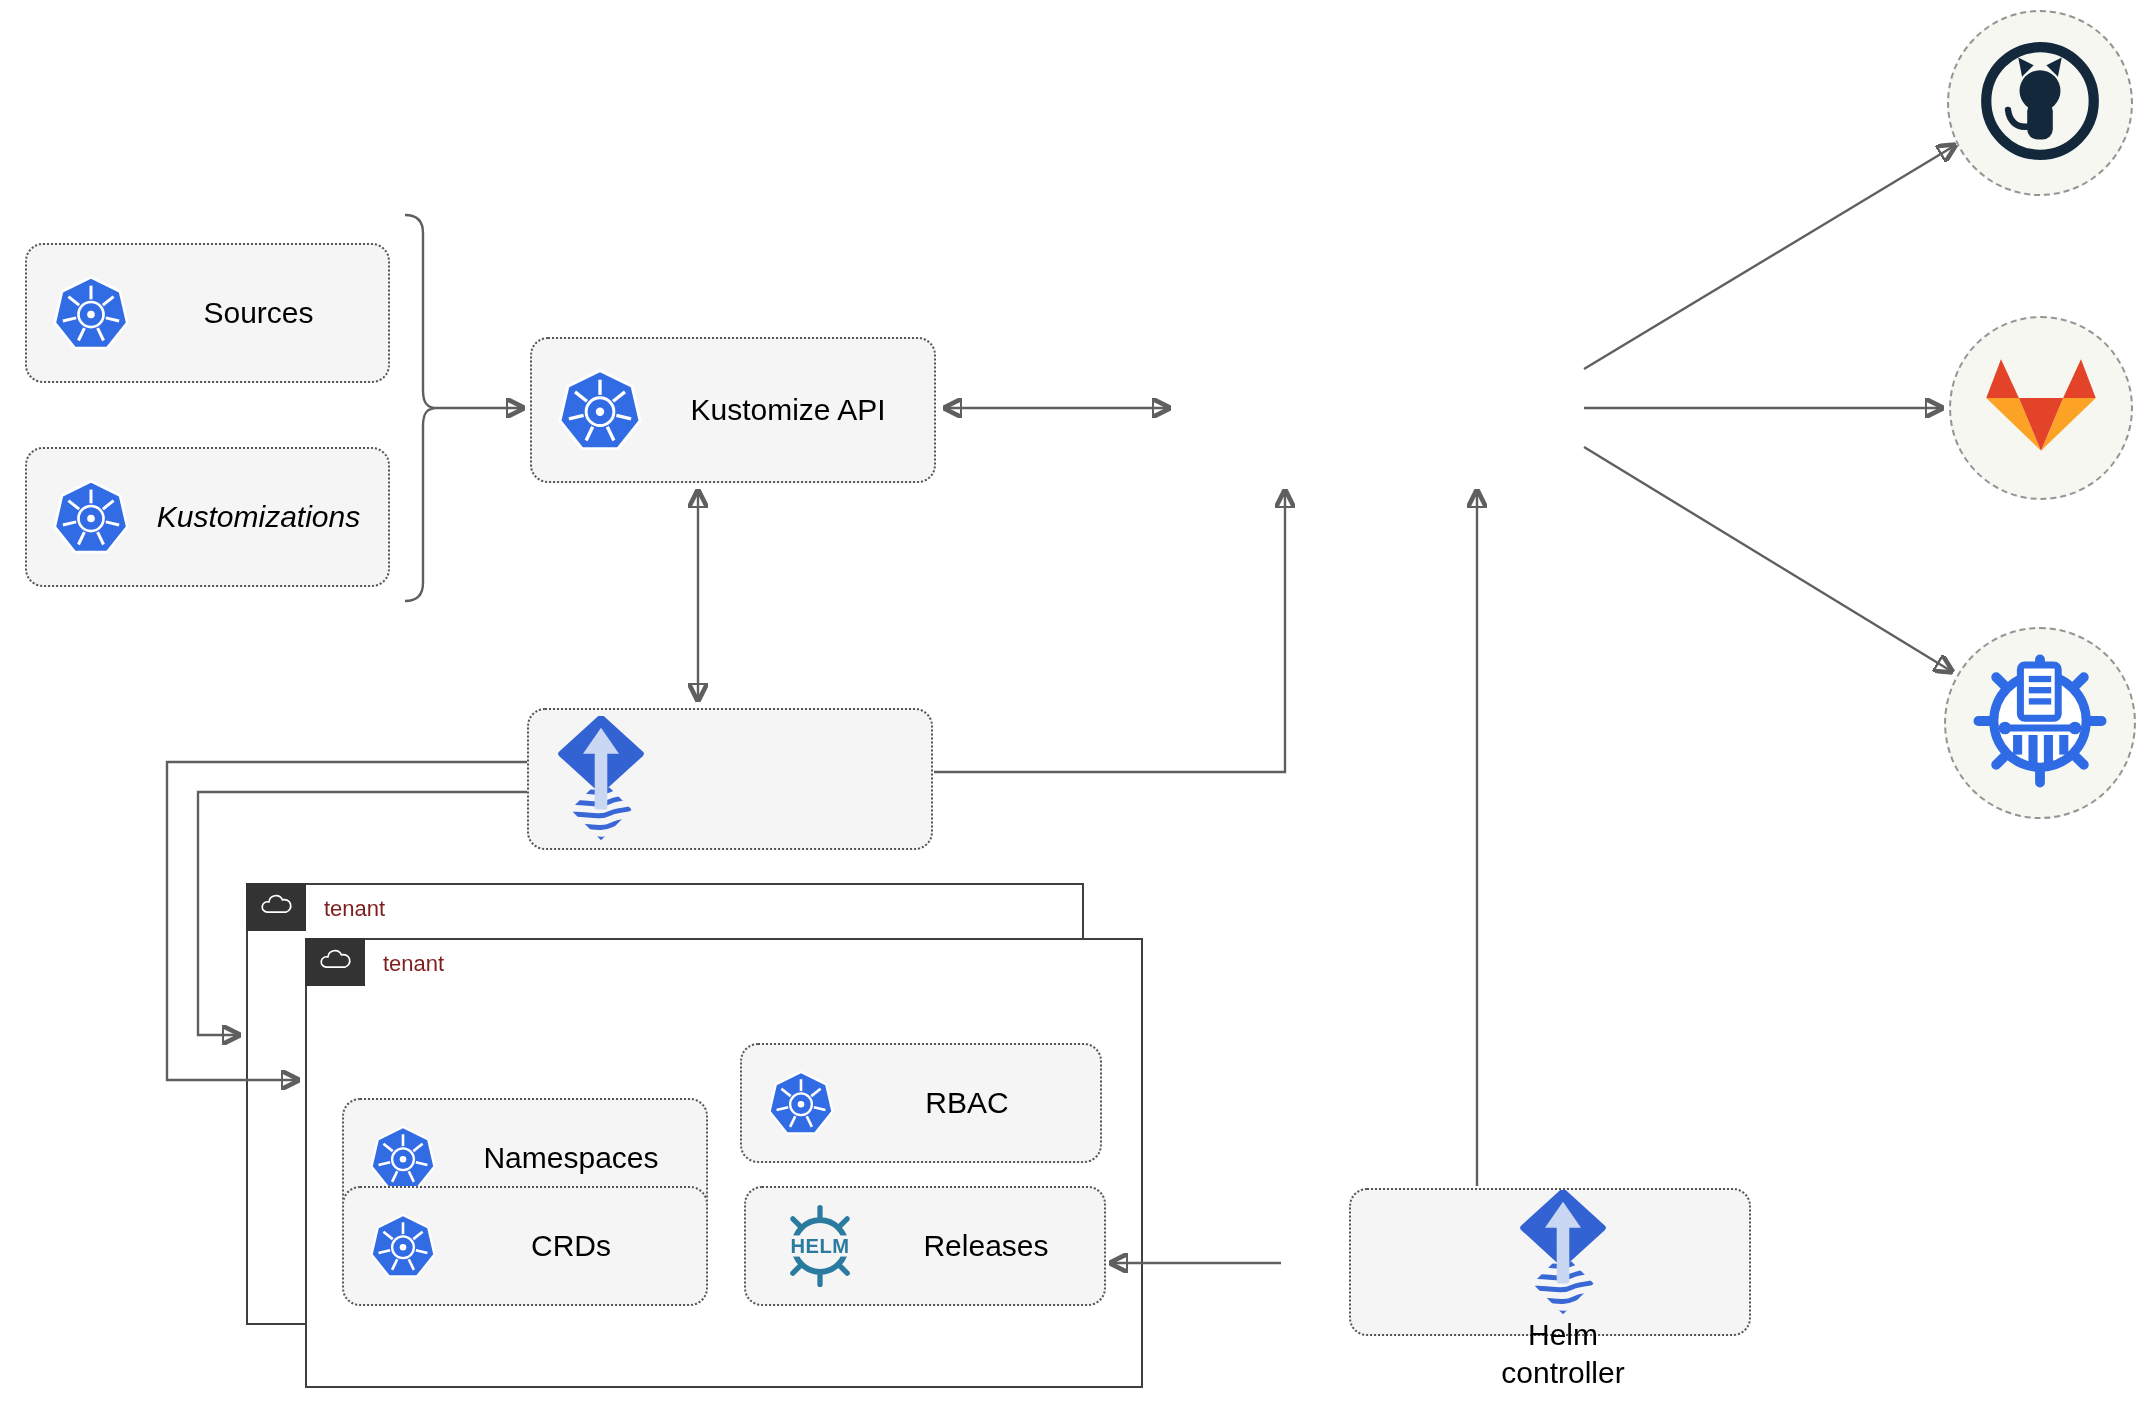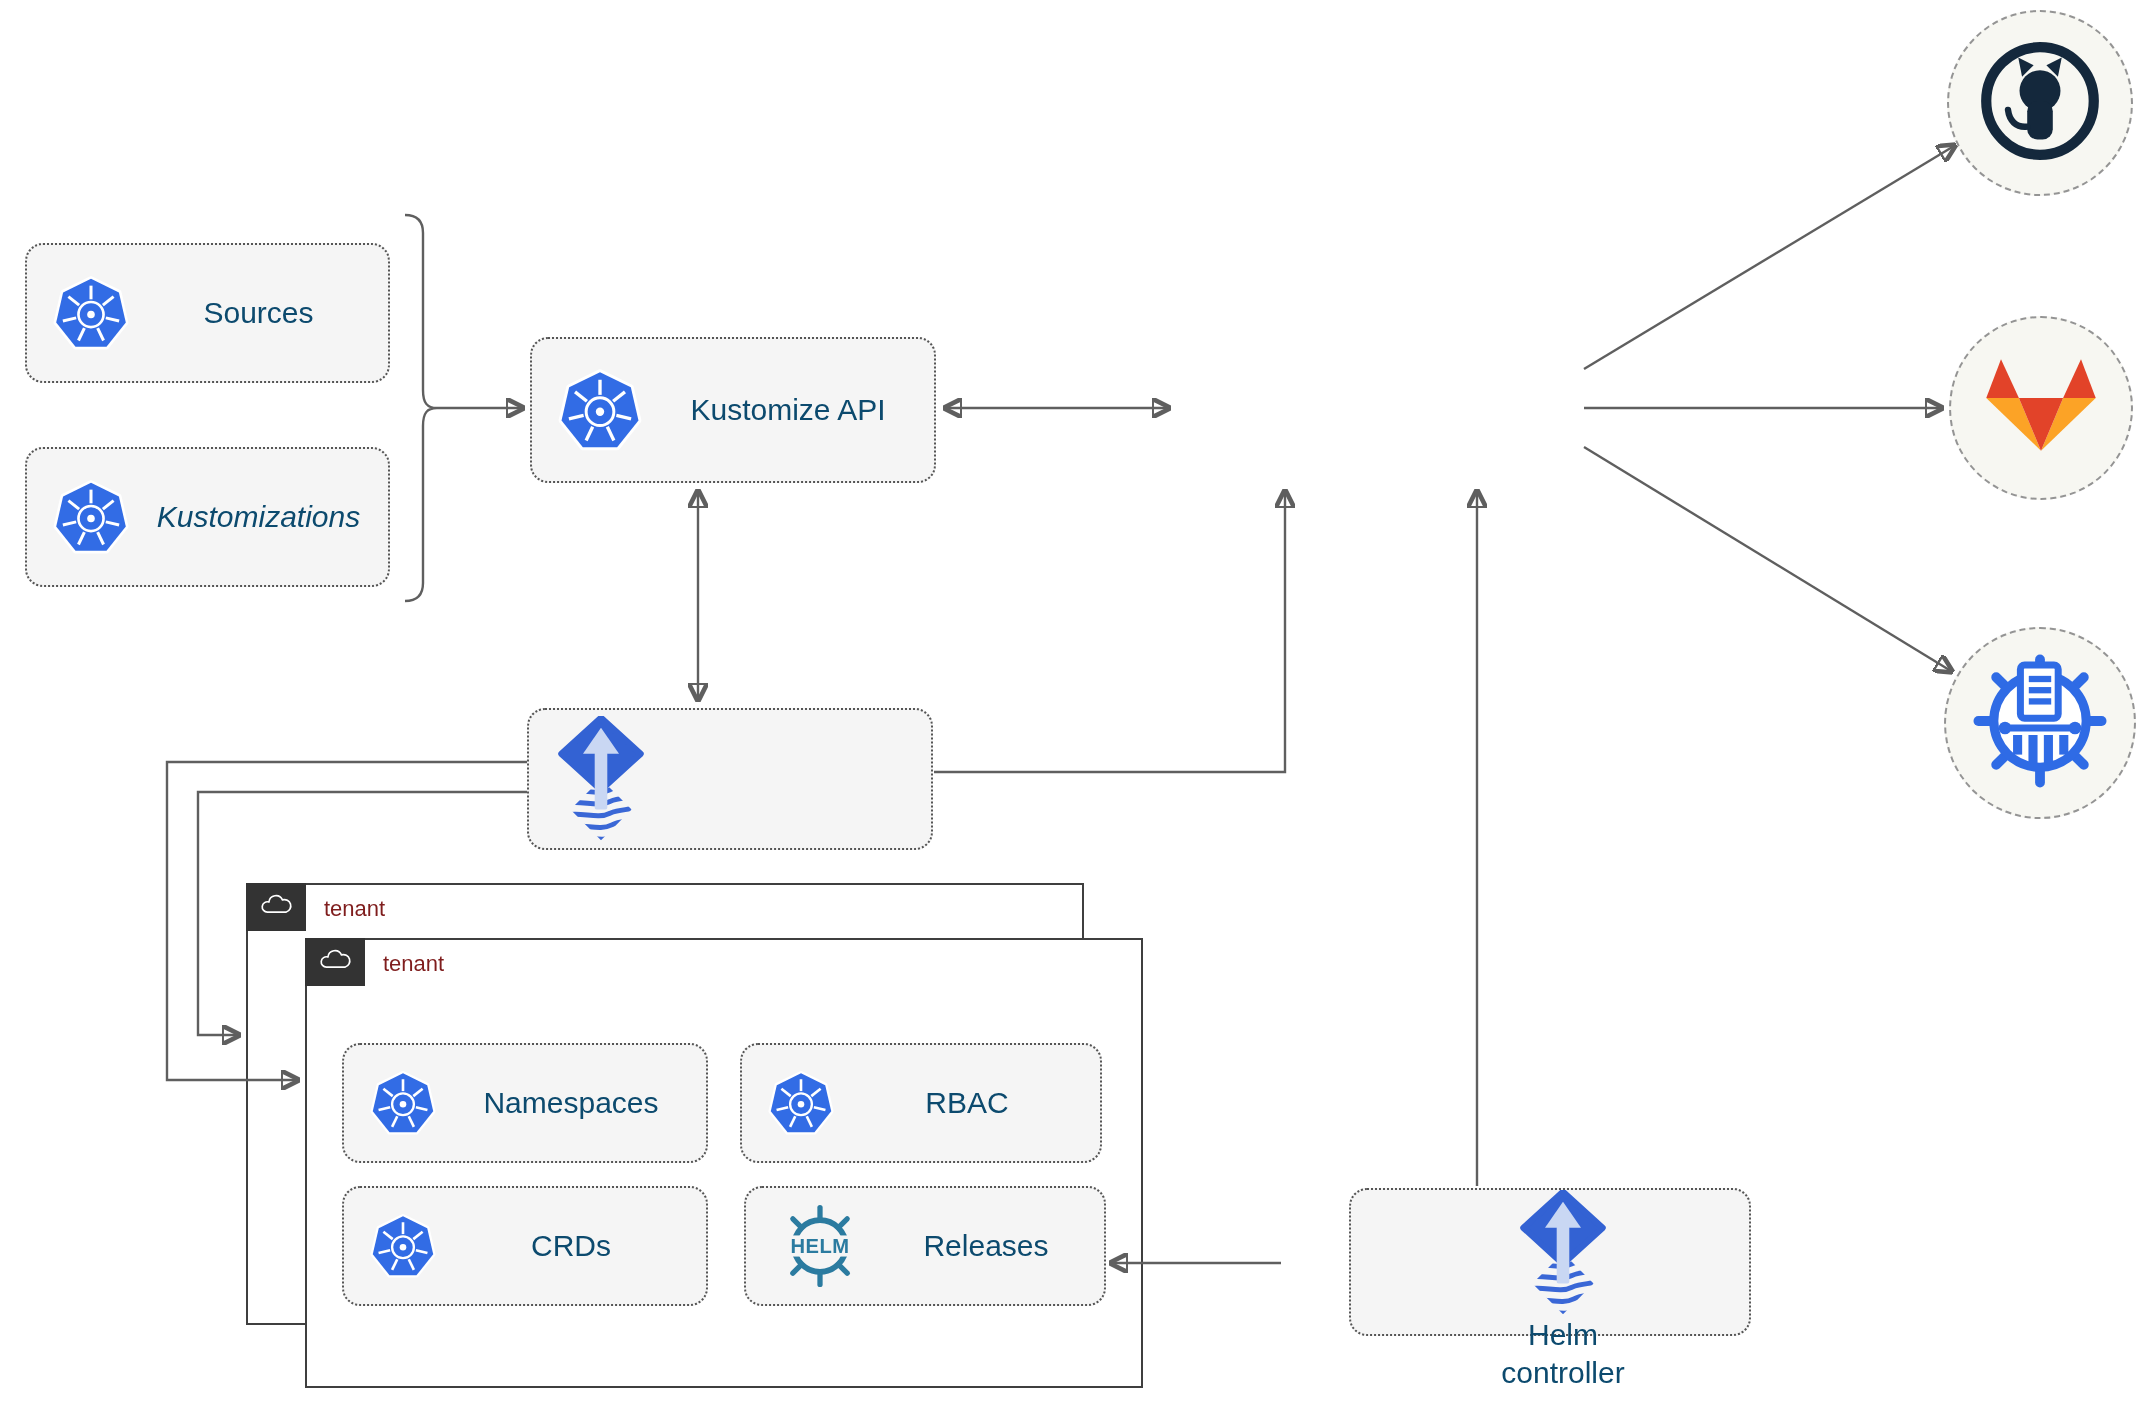--- a/index.html
+++ b/index.html
@@ -3,21 +3,21 @@
 <meta charset="utf-8">
 <style>
   html,body{margin:0;padding:0;background:#fff;}
   .canvas{position:relative;width:2144px;height:1407px;background:#ffffff;
           font-family:"Liberation Sans",sans-serif;overflow:hidden;}
 
   
   .node{position:absolute;display:flex;align-items:center;background:#f5f5f5;
         border:2px dotted #555;border-radius:18px;box-sizing:border-box;}
   .node .nicon{flex:0 0 auto;display:flex;align-items:center;justify-content:center;}
-  .node .nlbl{flex:1;text-align:center;font-size:30px;color:#0c4a6e;line-height:1.25;}
+  .node .nlbl{flex:1;text-align:center;font-size:30px;color:#000000;line-height:1.25;}
   .node .nlbl.narrow{flex:none;width:190px;margin:0 auto;}
   .pad-l{padding-left:26px;}
 
   
   .circle{position:absolute;border:2.5px dashed #949494;border-radius:50%;
           background:#f7f7f2;display:flex;align-items:center;justify-content:center;
           box-sizing:border-box;}
 
   
   .tenant{position:absolute;background:#ffffff;border:2.5px solid #3f3f3f;box-sizing:border-box;}
@@ -195,21 +195,21 @@
 
   <div class="node pad-l" style="left:1349px;top:1188px;width:402px;height:148px;flex-direction:column;">
     <span class="nicon">
         <svg width="92" height="126" viewBox="0 0 100 140">
           <use href="#sym-flux"></use>
         </svg>
       </span>
     <span class="nlbl narrow">Helm controller</span>
   </div>
 
-  <div class="node pad-l" style="left:342px;top:1043px;width:366px;height:120px;">
+  <div class="node pad-l" style="left:342px;top:1098px;width:366px;height:120px;">
     <span class="nicon">
         <svg width="66" height="66" viewBox="0 0 100 100">
           <use href="#sym-k8s"></use>
         </svg>
       </span>
     <span class="nlbl">Namespaces</span>
   </div>
 
   <div class="node pad-l" style="left:740px;top:1043px;width:362px;height:120px;">
     <span class="nicon">

